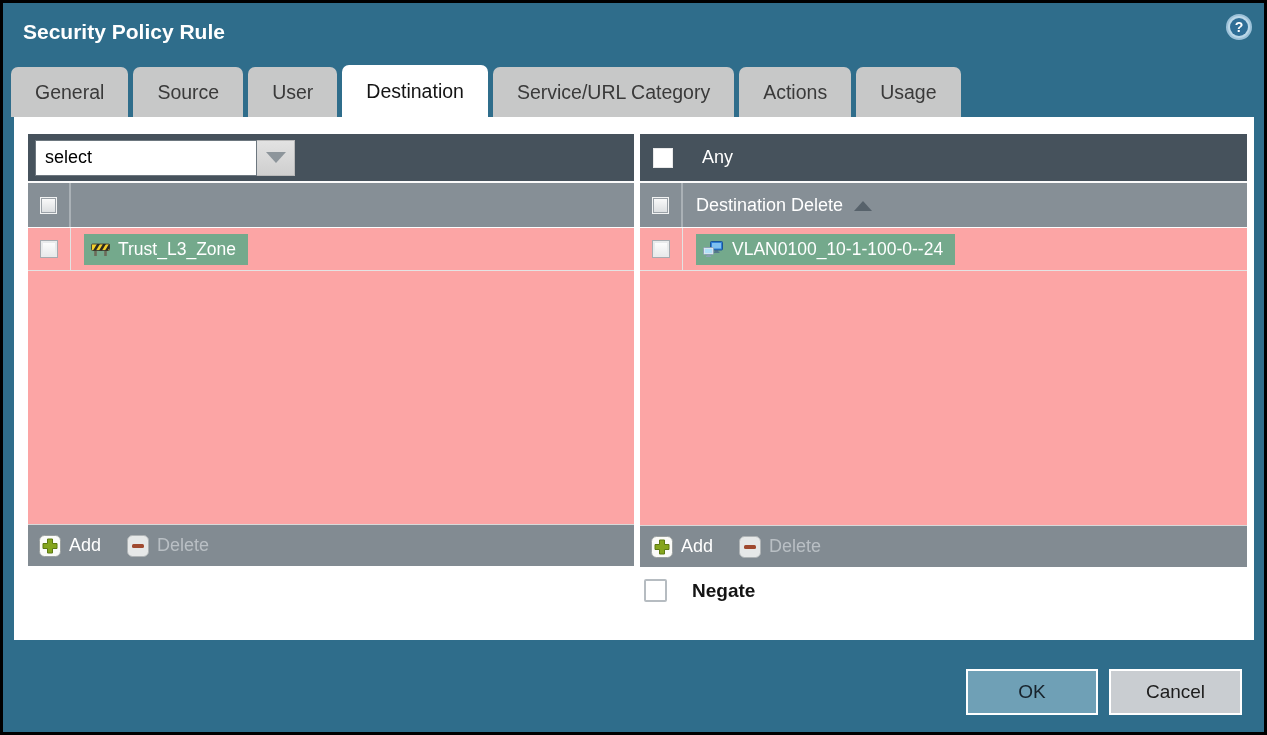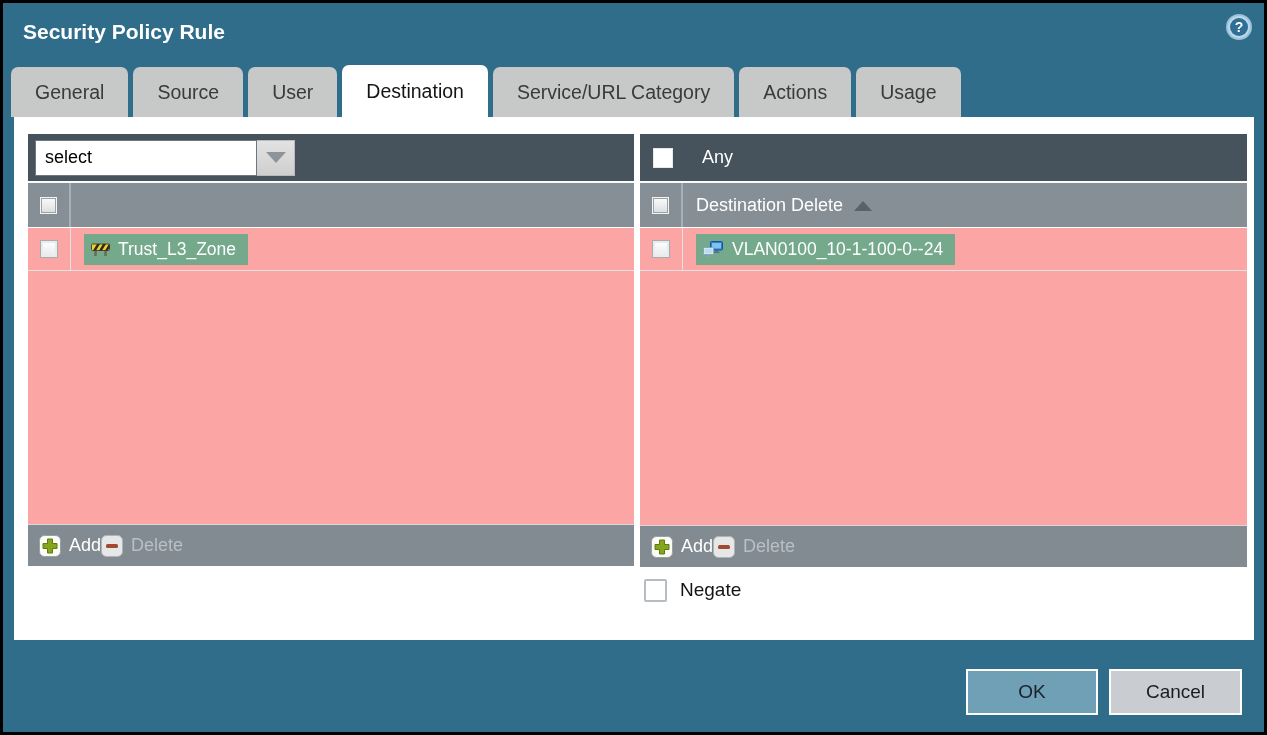--- a/index.html
+++ b/index.html
@@ -50,36 +50,36 @@
 
   
   .grid-body { flex:1; background:#fca5a5; border-top:1px solid #fdfdfd; overflow:hidden; }
   .grid-row { height:43px; display:flex; align-items:stretch; border-bottom:1px solid #e3e3e3; cursor:pointer; }
   .grid-row .cb-cell { border-right:1px solid #e3e3e3; }
   .chip { align-self:center; margin-left:13px; display:inline-flex; align-items:center; gap:8px;
           background:#74a98c; color:#ffffff; font-size:17.5px; padding:5px 12px 5px 7px; }
 
   
   .panel-footer { height:42px; background:#828b92; border-top:1px solid #d9d9d9; display:flex; align-items:center;
-                  padding:0 11px; flex:none; }
+                  padding:0 11px; gap:26px; flex:none; }
   .tool { display:flex; align-items:center; gap:8px; font-size:18px; color:#ffffff; cursor:pointer; }
   .tool.disabled { cursor:default; }
   .tool.disabled .tool-label { color:#b9bfc4; }
 
   
   .cbx { flex:none; cursor:pointer; }
   .cbx-any { width:20px; height:20px; background:#ffffff; border:1px solid #e9e9e9; }
   .cbx-head { width:17px; height:17px; background:linear-gradient(180deg,#fbfbfb,#dadddf);
               border:1px solid #f2f3f3; box-shadow:0 0 0 1px #9aa1a7 inset; }
   .cbx-row { width:18px; height:18px; background:linear-gradient(180deg,#ffffff,#e7e9ea);
              border:1px solid #a6abb0; box-shadow:0 0 0 2px #e9ebec inset; }
   .cbx-negate { width:23px; height:23px; background:#ffffff; border:2px solid #b6bcc1; border-radius:2px; }
 
   
-  .negate-row { position:absolute; left:630px; top:462px; display:flex; align-items:flex-start; gap:13px; }
+  .negate-row { position:absolute; left:630px; top:462px; display:flex; align-items:flex-end; gap:25px;font-weight:bold; }
   .negate-label { font-size:19px; color:#141414; }
 
   
   .btn { position:absolute; top:666px; height:46px; border:2px solid #ffffff; border-radius:0;
          display:flex; align-items:center; justify-content:center; font-size:19px; color:#17222b; cursor:pointer; }
   .btn-ok { left:963px; width:132px; background:#6fa0b6; }
   .btn-cancel { left:1106px; width:133px; background:#c9cdd1; color:#1c1c1c; }
 
   .icon { display:inline-flex; flex:none; }
 </style>

